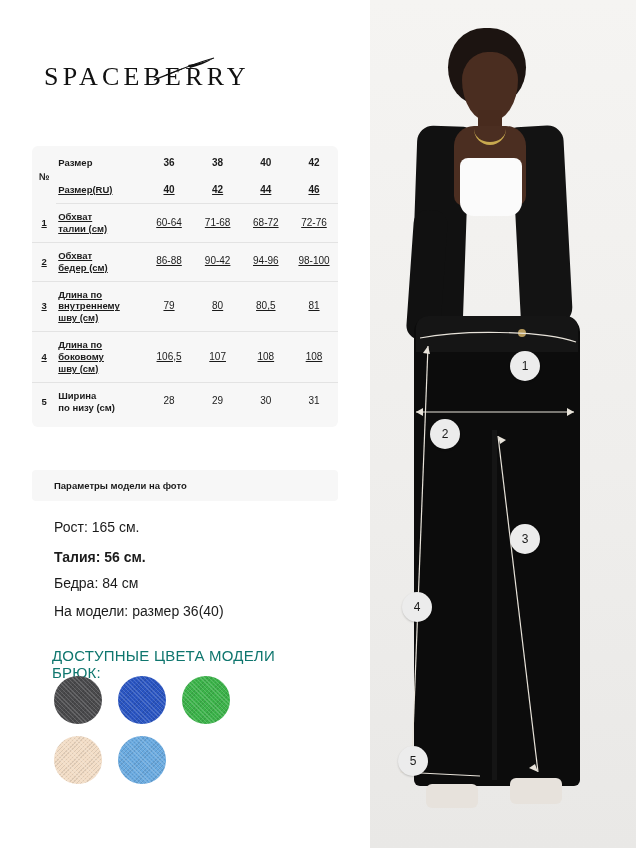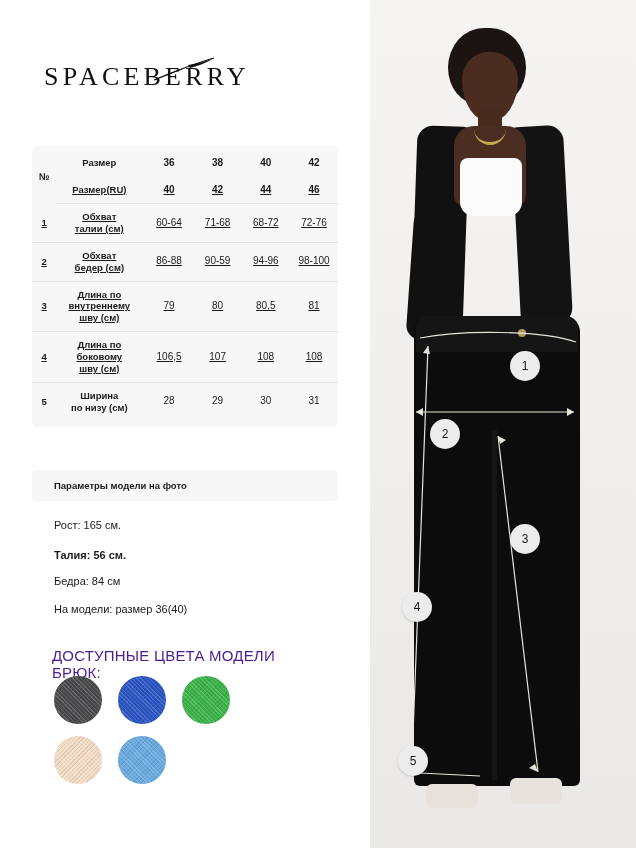--- a/index.html
+++ b/index.html
@@ -81,21 +81,21 @@
   table.size-table td.num {
     width: 22px;
     font-weight: 700;
     font-size: 9.5px;
     color: #1b1b1b;
   }
   table.size-table td.rowlabel {
     width: 86px;
     font-weight: 700;
     font-size: 9.5px;
-    text-align: center;
+    text-align: left;
     padding-right: 4px;
   }
   table.size-table td.val {
     width: 49px;
     font-size: 10px;
   }
   table.size-table td.hdr {
     font-weight: 700;
   }
   table.size-table tr.divider td {
@@ -113,36 +113,36 @@
     border-radius: 4px;
     font-size: 9.5px;
     font-weight: 700;
     color: #1b1b1b;
     padding: 10px 0 10px 22px;
     box-sizing: border-box;
   }
   .model-line {
     position: absolute;
     left: 54px;
-    font-size: 11px;
+    font-size: 14px;
     color: #1b1b1b;
   }
   #model-line-0 { top: 519px; }
   #model-line-1 { top: 549px; font-weight: bold; }
   #model-line-2 { top: 575px; }
   #model-line-3 { top: 603px; }
 
   
   #colors-title {
     position: absolute;
     left: 52px;
     top: 647px;
     font-size: 15px;
     letter-spacing: 0.2px;
-    color: #4c1d95;
+    color: #0f766e;
   }
   .swatch {
     position: absolute;
     width: 48px;
     height: 48px;
     border-radius: 50%;
     overflow: hidden;
   }
   .swatch .tex {
     position: absolute;
@@ -329,21 +329,21 @@
             <td class="val">72-76</td>
           </tr>
 
           <tr class="divider">
             <td class="num">2</td>
             <td class="rowlabel">
               <span>Обхват</span><br>
               <span>бедер (см)</span>
             </td>
             <td class="val">86-88</td>
-            <td class="val">90-59</td>
+            <td class="val">90-42</td>
             <td class="val">94-96</td>
             <td class="val">98-100</td>
           </tr>
 
           <tr class="divider">
             <td class="num">3</td>
             <td class="rowlabel">
               <span>Длина по</span><br>
               <span>внутреннему</span><br>
               <span>шву (см)</span>

